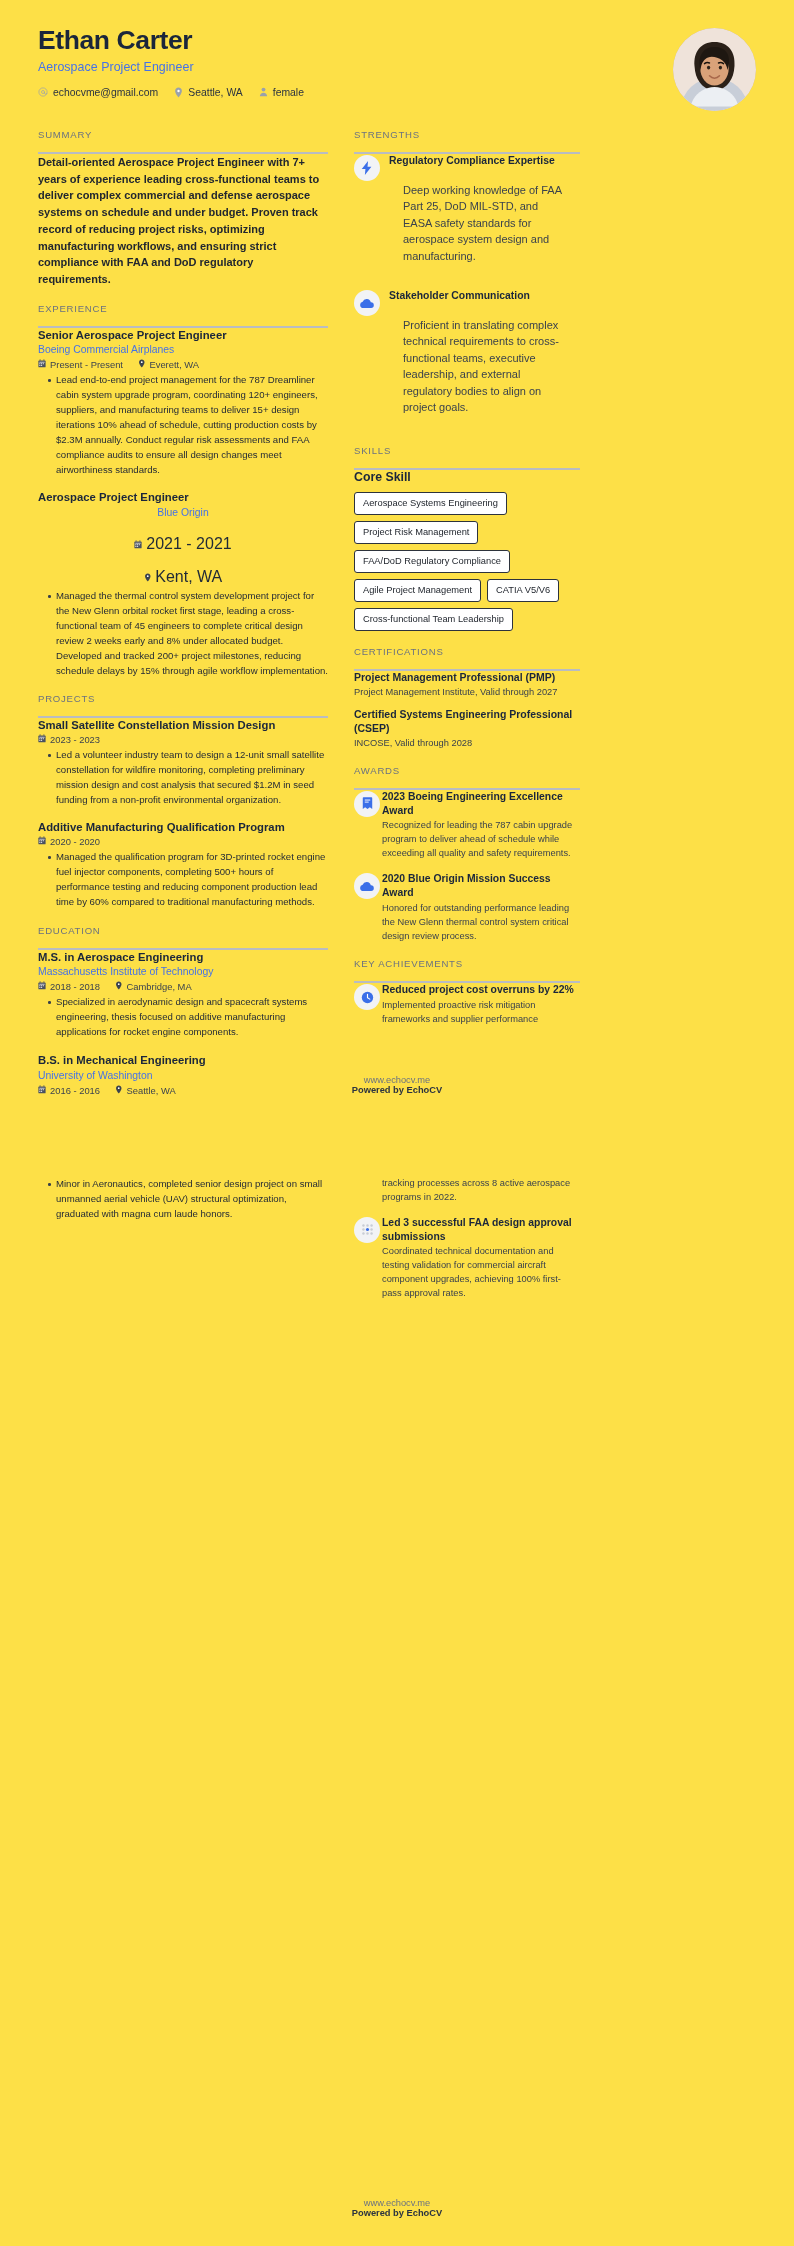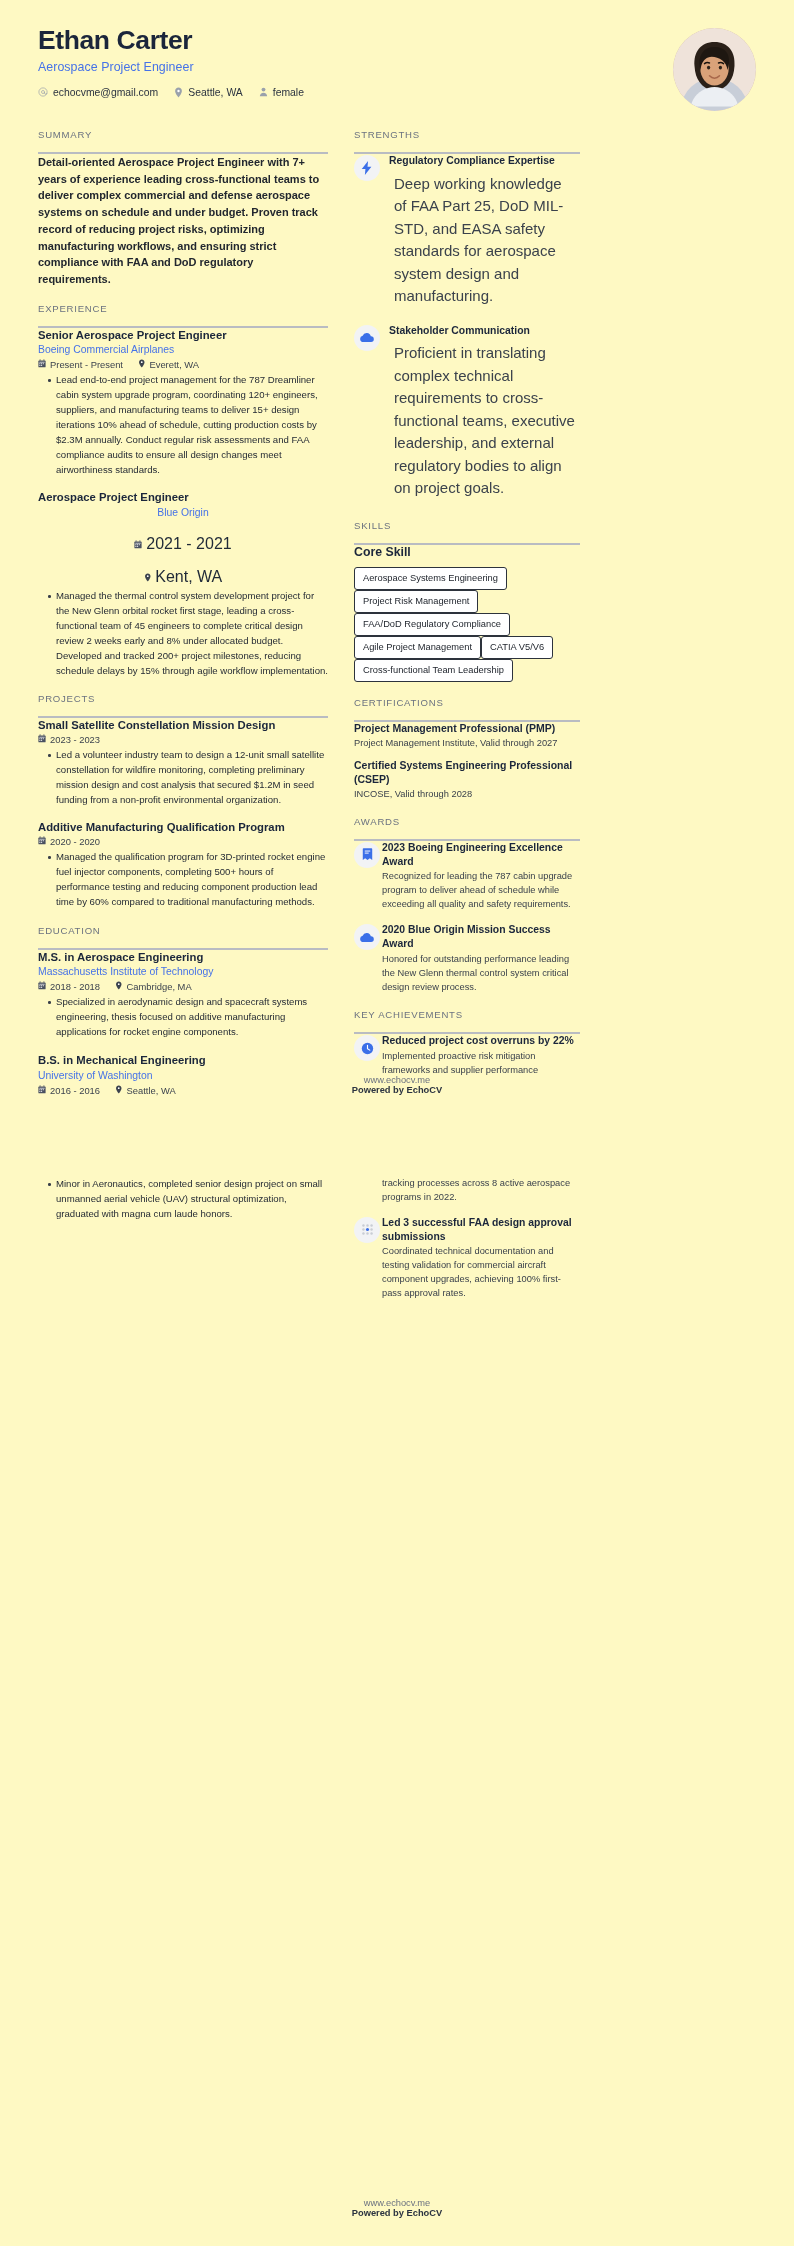--- a/index.html
+++ b/index.html
@@ -19,21 +19,21 @@
     margin: 0 auto;
     background: #ffffff;
     overflow: hidden;
   }
 
   
   .sheet {
     position: absolute;
     left: 0;
     width: 794px;
-    background: #fef9c3;
+    background: #fde047;
   }
   .sheet-1 { top: 0; height: 1123px; }
   .sheet-2 { top: 1123px; height: 1123px; }
 
   .inner {
     position: relative;
     padding: 26px 38px 0 38px;
     box-sizing: border-box;
     height: 100%;
   }
@@ -207,34 +207,34 @@
   }
   .strength-body { flex: 1; }
   .strength-title {
     font-size: 10.4px;
     font-weight: 700;
     color: #1b263b;
     margin: 0 0 2px 0;
     line-height: 1.3;
   }
   .strength-desc {
-    font-size: 15px;
+    font-size: 11px;
     line-height: 1.5;
     color: #3b424c;
-    margin: 5px;
+    margin: 14px;
   }
 
   
   .skill-group-title {
     font-size: 12.3px;
     font-weight: 700;
     color: #1b263b;
     margin: 0 0 8px 0;
   }
-  .chips { display: flex; flex-wrap: wrap; gap: 0; }
+  .chips { display: flex; flex-wrap: wrap; gap: 6px; }
   .chip {
     border: 1.1px solid #2d333c;
     border-radius: 3px;
     padding: 5px 8px;
     font-size: 9.3px;
     color: #22272f;
     line-height: 1.2;
     background: #fff;
     white-space: nowrap;
   }

